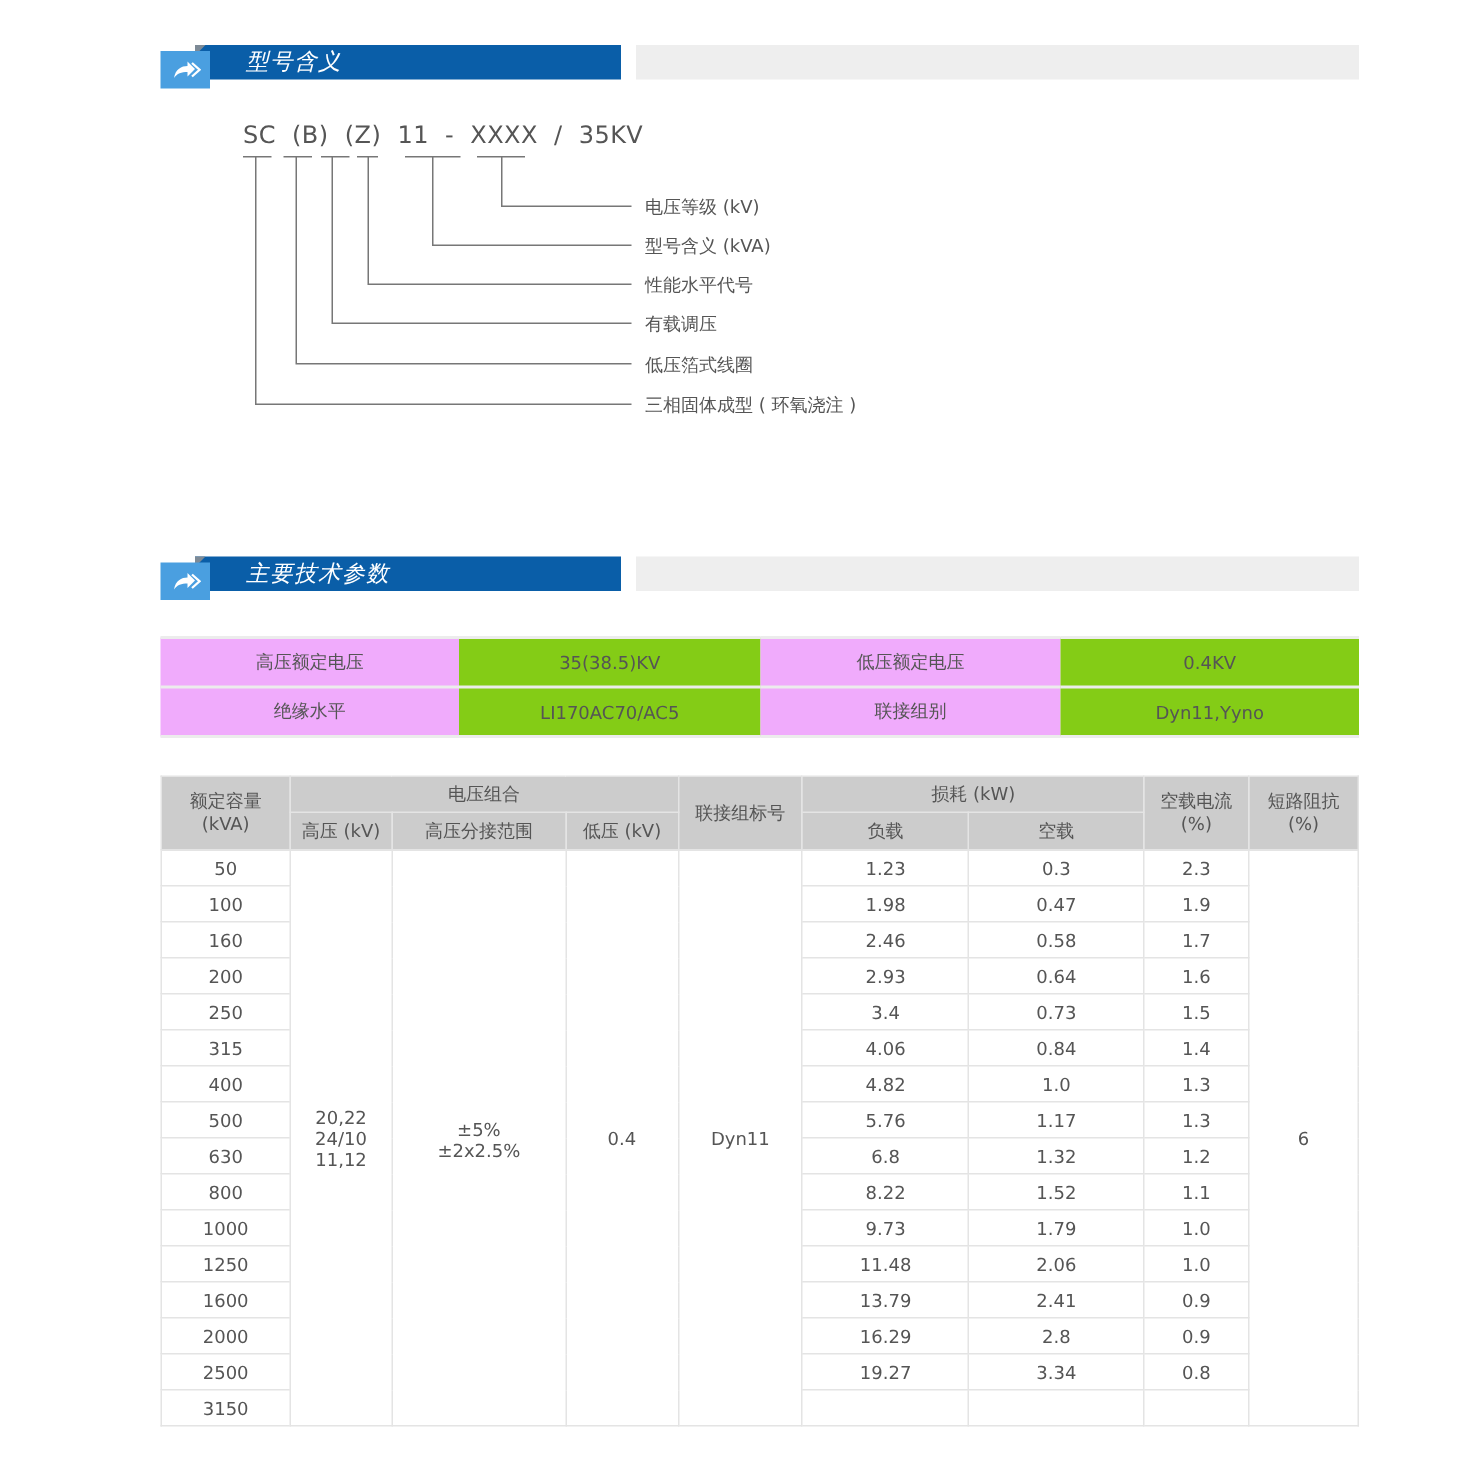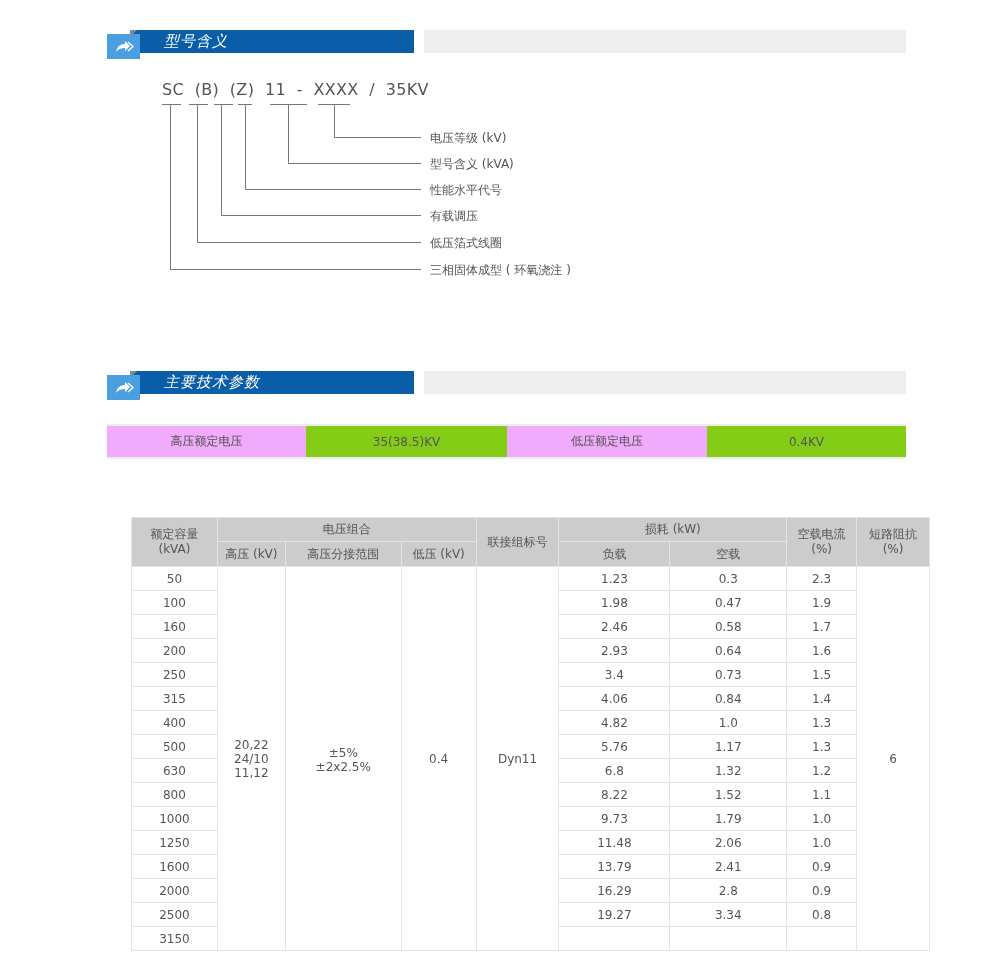--- a/index.html
+++ b/index.html
@@ -19,21 +19,21 @@
         font-family:"DejaVu Sans",sans-serif; white-space:pre; letter-spacing:0.3px;text-align:right; }
   svg.diagram { position:absolute; left:0; top:0; }
   .dlabel { position:absolute; left:430px; font-size:12px; color:#555; line-height:14px; }
 
   table { border-collapse:collapse; position:absolute; font-size:12px; color:#555; }
   .t1 { left:107px; top:424px; width:799px; }
   .t1 td { height:31px; text-align:center; border-bottom:2px solid #ececec; padding:0; }
   .t1 td.k { background:#f0abfc; }
   .t1 td.v { background:#84cc16; }
 
-  .t2 { left:107px; top:517px; width:799px;margin-left:24px; }
+  .t2 { left:107px; top:517px; width:799px; }
   .t2 th { background:#cccccc; font-weight:normal; color:#555; border:1px solid #e4e4e4; padding:0; line-height:15px; }
   .t2 td { border:1px solid #e4e4e4; text-align:center; padding:0; height:23px; line-height:14px; }
   .t2 tr.hr1 th { height:23px; }
   .t2 tr.hr2 th { height:24px; }
   .t2 td.merge { vertical-align:top; padding-top:171px; }
   .t2 td.merge2 { vertical-align:top; padding-top:185px; }
 </style>
 </head>
 <body>
 
@@ -93,20 +93,26 @@
       <col style="width:201px">
       <col style="width:200px">
       <col style="width:199px">
     </colgroup>
   <tbody>
       <tr style="border-top:2px solid #ececec;">
     <td class="k">高压额定电压</td>
     <td class="v">35(38.5)KV</td>
     <td class="k">低压额定电压</td>
     <td class="v">0.4KV</td>
+  </tr>
+  <tr>
+    <td class="k">绝缘水平</td>
+    <td class="v">LI170AC70/AC5</td>
+    <td class="k">联接组别</td>
+    <td class="v">Dyn11,Yyno</td>
   </tr>
 </tbody>
   </table>
 
 <table class="t2">
   <colgroup>
     <col style="width:86px">
       <col style="width:68px">
       <col style="width:116px">
       <col style="width:75px">

